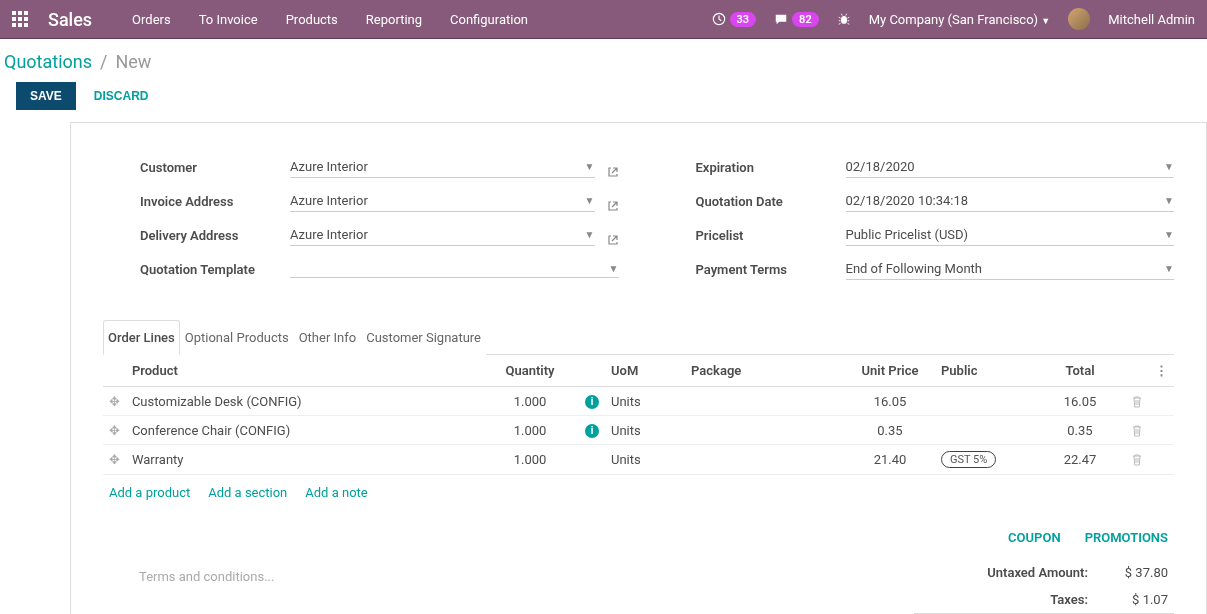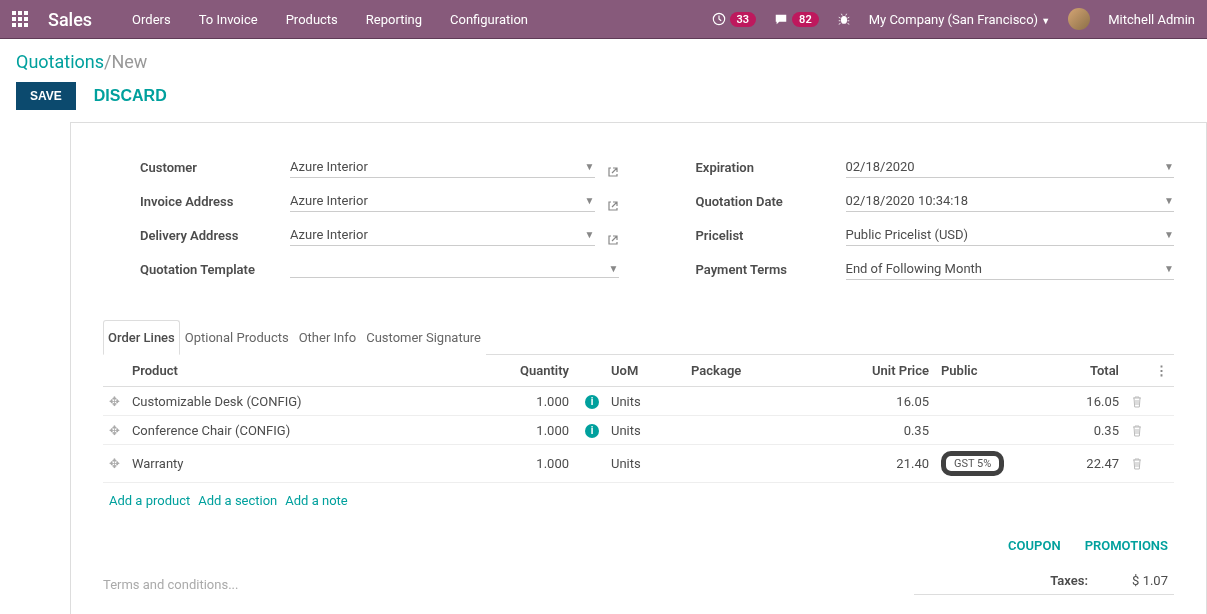--- a/index.html
+++ b/index.html
@@ -6,72 +6,72 @@
 body { font-family: -apple-system, BlinkMacSystemFont, "Segoe UI", Roboto, "Helvetica Neue", Arial, sans-serif; font-size: 13px; color: #4c4c4c; background: #fff; }
 
 .topbar { background: #875a7b; color: #fff; height: 38px; display: flex; align-items: center; padding: 0 12px; }
 .topbar .apps-icon { width: 16px; height: 16px; display: grid; grid-template-columns: repeat(3,4px); grid-template-rows: repeat(3,4px); gap: 2px; margin-right: 20px; cursor: pointer; }
 .topbar .apps-icon span { background: #fff; width: 4px; height: 4px; }
 .topbar .brand { font-size: 18px; font-weight: 500; margin-right: 40px; }
 .topbar .menu { display: flex; gap: 28px; flex: 1; }
 .topbar .menu a { color: #fff; text-decoration: none; font-size: 13px; cursor: pointer; }
 .topbar .right { display: flex; align-items: center; gap: 18px; }
 .badge-pill { display: inline-flex; align-items: center; gap: 4px; }
-.badge-pill .count { background: #be185d; color: #fff; border-radius: 9px; padding: 1px 7px; font-size: 11px; font-weight: 600; }
+.badge-pill .count { background: #d946ef; color: #fff; border-radius: 9px; padding: 1px 7px; font-size: 11px; font-weight: 600; }
 .topbar .bug-icon, .topbar .clock-icon, .topbar .chat-icon { width: 14px; height: 14px; }
 .topbar .company { cursor: pointer; font-size: 13px; }
 .topbar .avatar { width: 22px; height: 22px; border-radius: 50%; background: linear-gradient(135deg,#d4a574,#8b6f47); }
 .topbar .user { cursor: pointer; font-size: 13px; }
 
 .underline-bar { height: 1px; background: #5f3a56; }
 
-.breadcrumb-row { padding: 12px 16px 6px; display: flex; align-items: center; }
+.breadcrumb-row { padding: 12px 4px 6px; display: flex; align-items: center; gap: 8px; }
 .breadcrumb-row .crumb-link { color: #00a09d; font-size: 18px; cursor: pointer; }
 .breadcrumb-row .sep { color: #999; font-size: 18px; }
 .breadcrumb-row .crumb-current { color: #999; font-size: 18px; }
 
 .action-row { padding: 4px 16px 12px; display: flex; gap: 18px; align-items: center; }
 .btn-primary { background: #0c4a6e; color: #fff; border: none; padding: 7px 14px; font-size: 12px; font-weight: 600; cursor: pointer; }
-.btn-link { background: none; border: none; color: #00a09d; font-size: 16px; font-weight: 600; cursor: pointer; }
+.btn-link { background: none; border: none; color: #00a09d; font-size: 12px; font-weight: 600; cursor: pointer; }
 
 .form-sheet-wrap { padding: 0 0 0 70px; }
 .form-sheet { border: 1px solid #ddd; background: #fff; padding: 32px; }
 
 .form-cols { display: flex; gap: 40px; }
 .form-col { flex: 1; }
 .form-row { display: flex; align-items: center; margin-bottom: 10px; min-height: 24px; margin-left: 37px; }
 .form-row .label { width: 150px; font-weight: 600; font-size: 13px; color: #4c4c4c; }
 .form-row .field { flex: 1; display: flex; align-items: flex-end; gap: 12px; }
 .select-field { flex: 1; border: none; border-bottom: 1px solid #ccc; padding: 3px 0; font-size: 13px; color: #4c4c4c; display: flex; justify-content: space-between; align-items: center; cursor: pointer; }
 .select-field .caret { color: #888; font-size: 10px; }
 .ext-link { color: #888; cursor: pointer; font-size: 12px; }
 
 .tabs { display: flex; border-bottom: 1px solid #ddd; margin-top: 28px; }
 .tab { padding: 9px 4px; border: 1px solid transparent; border-bottom: none; cursor: pointer; color: #666; font-size: 13px; background: #fff; position: relative; top: 1px; }
 .tab.active { border-color: #ddd; border-bottom: 1px solid #fff; color: #4c4c4c; font-weight: 500; border-radius: 3px 3px 0 0; }
 
 .lines-table { width: 100%; border-collapse: collapse; margin-top: 0; }
 .lines-table th { text-align: left; padding: 8px 6px; font-weight: 600; font-size: 13px; border-bottom: 1px solid #ddd; color: #4c4c4c; }
-.lines-table th.num, .lines-table td.num { text-align: right; }
+.lines-table th.num, .lines-table td.num { text-align: center; }
 .lines-table td { padding: 6px 6px; font-size: 13px; border-bottom: 1px solid #eee; vertical-align: middle; }
 .lines-table .handle { color: #aaa; cursor: move; width: 18px; text-align: center; }
 .lines-table .info-icon { display: inline-block; width: 14px; height: 14px; background: #00a09d; color: #fff; border-radius: 50%; text-align: center; line-height: 14px; font-size: 10px; font-weight: 700; margin-left: 4px; }
 .lines-table .trash { color: #bbb; cursor: pointer; width: 18px; text-align: center; }
 .lines-table .ellipsis-th { width: 18px; text-align: center; color: #888; cursor: pointer; }
-.tax-badge { display: inline-block; border: 5px solid #404040; border-radius: 10px; padding: 1px 8px; font-size: 11px; color: #555; }
-
-.add-links { padding: 10px 6px; display: flex; gap: 8px; }
+.tax-badge { display: inline-block; border: 1px solid #404040; border-radius: 10px; padding: 1px 8px; font-size: 11px; color: #555; }
+
+.add-links { padding: 10px 6px; display: flex; gap: 18px; }
 .add-links a { color: #00a09d; cursor: pointer; font-size: 13px; }
 
 .right-actions { display: flex; justify-content: flex-end; gap: 24px; padding: 20px 6px 8px; }
 .right-actions a { color: #00a09d; font-weight: 600; font-size: 13px; cursor: pointer; }
 
 .bottom-flex { display: flex; gap: 40px; margin-top: 6px; }
 .terms-area { flex: 1; border-bottom: 1px solid #ddd; padding: 10px 0 30px; }
-.terms-area .placeholder { color: #aaa; font-size: 13px; }
+.terms-area .placeholder { color: #aaa; font-size: 13px; margin-left: 36px; }
 
 .totals { width: 260px; }
 .totals .trow { display: flex; justify-content: space-between; padding: 6px 6px; font-size: 13px; }
 .totals .trow .tlabel { font-weight: 600; text-align: right; flex: 1; }
 .totals .trow .tval { width: 80px; text-align: right; }
 .totals .trow.grand { border-top: 1px solid #ddd; }
 
 svg { display: block; }
 </style>
 </head>
@@ -319,20 +319,24 @@
     <a>COUPON</a>
     <a>PROMOTIONS</a>
   </div>
 
   <div class="bottom-flex">
     <div class="terms-area">
       <span class="placeholder">Terms and conditions...</span>
     </div>
     <div class="totals">
       <div class="trow">
+        <div class="tlabel">Untaxed Amount:</div>
+        <div class="tval">$ 37.80</div>
+      </div>
+      <div class="trow">
         <div class="tlabel">Taxes:</div>
         <div class="tval">$ 1.07</div>
       </div>
       <div class="trow grand">
         
         
       </div>
     </div>
   </div>
 

